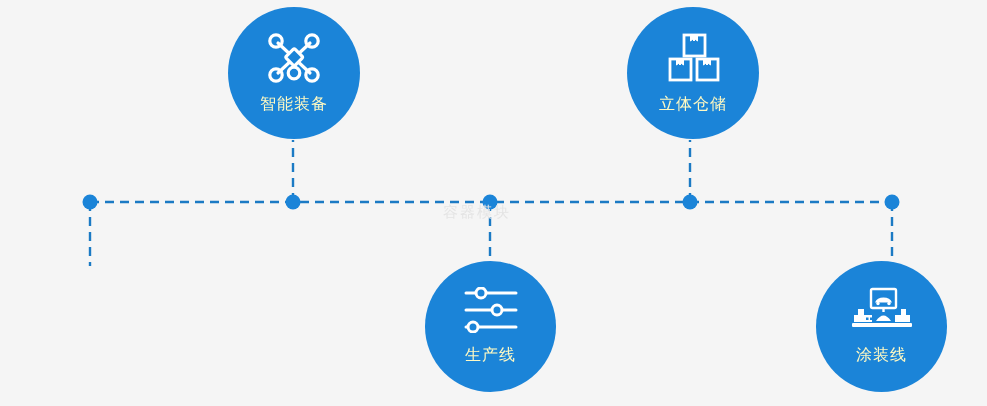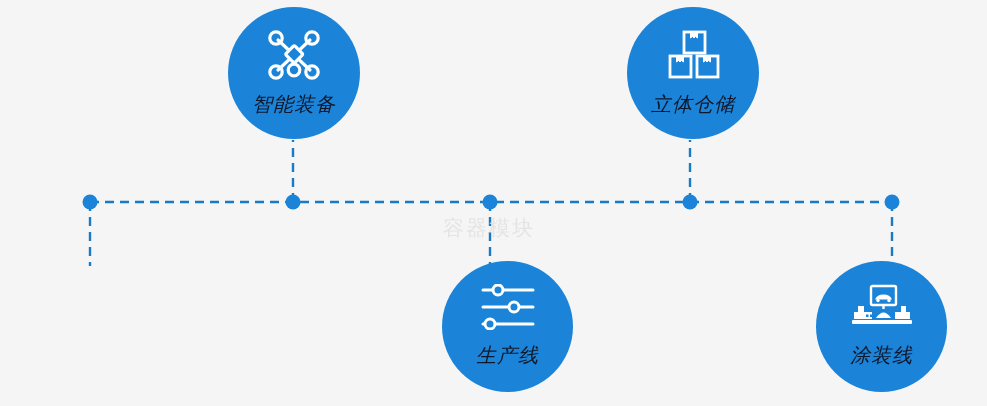--- a/index.html
+++ b/index.html
@@ -23,56 +23,55 @@
   #wires {
     position: absolute;
     left: 0;
     top: 0;
     width: 987px;
     height: 406px;
   }
   .watermark {
     position: absolute;
     left: 443px;
-    top: 214px;
-    font-size: 21px;
+    top: 203px;
+    font-size: 15px;
     letter-spacing: 2px;
     color: #e4e4e4;
     white-space: nowrap;
     user-select: none;
   }
   .node-circle {
     position: absolute;
     border-radius: 50%;
     background: #1b84d8;
     display: flex;
     flex-direction: column;
     align-items: center;
     justify-content: center;
   }
   .node-icon {
     display: block;
     line-height: 0;
   }
   .node-label {
-    color: #0f172a;
-    font-size: 20px;
+    color: #fef9c3;
+    font-size: 16px;
     letter-spacing: 1px;
     white-space: nowrap;
     text-align: center;
-    font-style: italic;
   }
   
   .c-smart   { left: 228px; top: 7px;   width: 132px; height: 132px; }
   .c-smart   .node-icon { margin-bottom: 10px; }
   .c-ware    { left: 627px; top: 7px;   width: 132px; height: 132px; }
   .c-ware    .node-icon { margin-bottom: 10px; }
   .c-logi    { left: 27px;  top: 261px; width: 131px; height: 131px; }
   .c-logi    .node-icon { margin-bottom: 8px; }
-  .c-prod    { left: 442px; top: 261px; width: 131px; height: 131px; }
+  .c-prod    { left: 425px; top: 261px; width: 131px; height: 131px; }
   .c-prod    .node-icon { margin-bottom: 12px; }
   .c-paint   { left: 816px; top: 261px; width: 131px; height: 131px; }
   .c-paint   .node-icon { margin-bottom: 10px; }
 </style>
 </head>
 <body>
 
 <div id="stage">
 
   <svg id="wires" viewBox="0 0 987 406" xmlns="http://www.w3.org/2000/svg">

